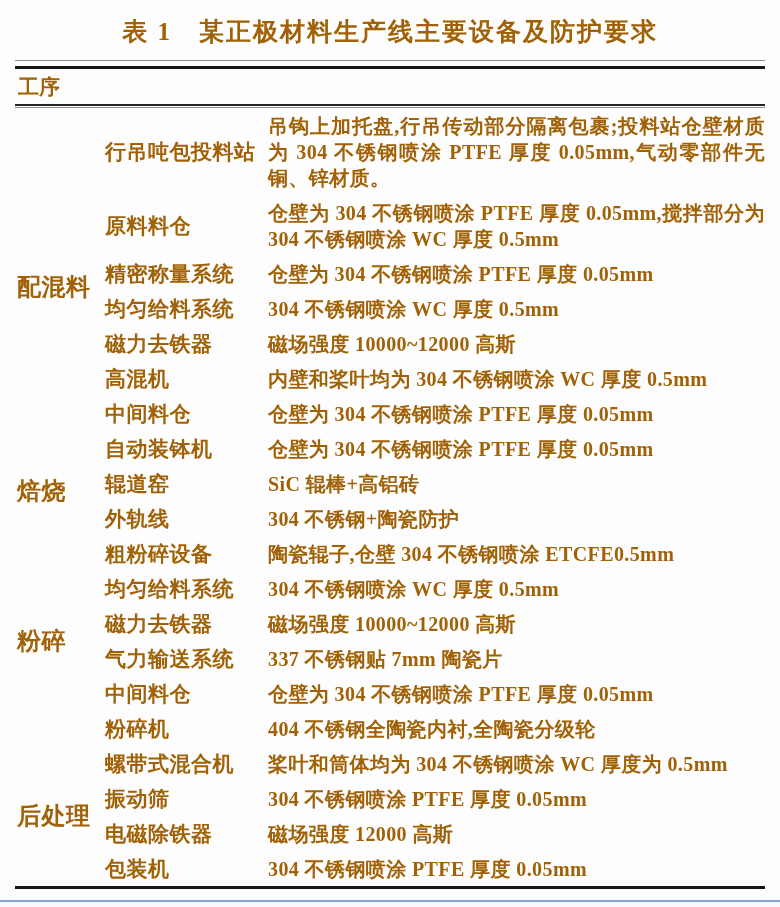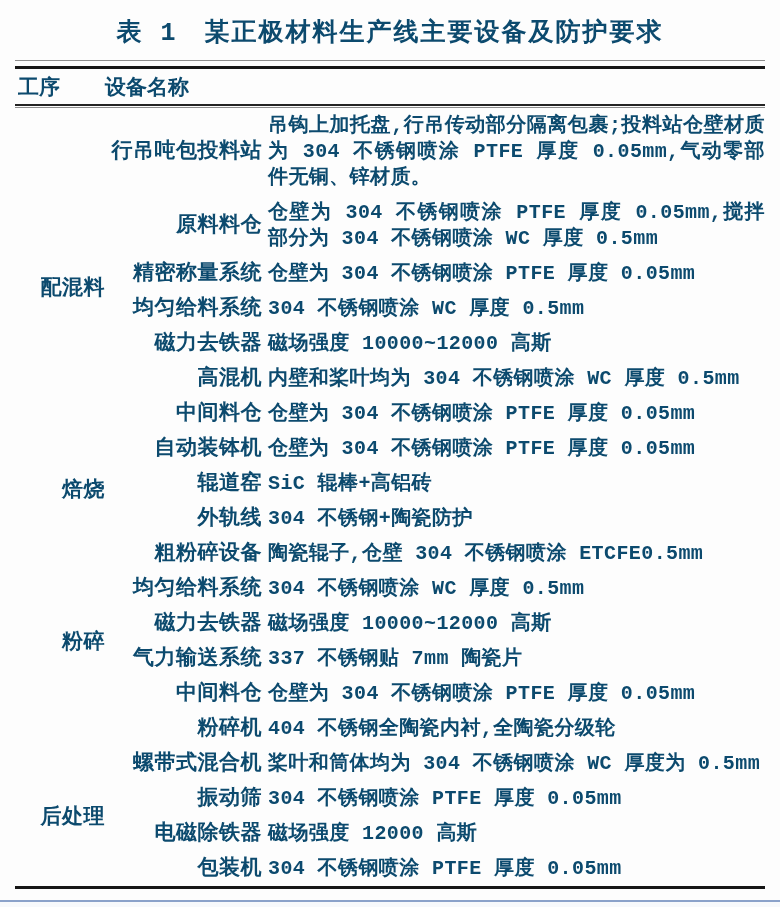--- a/index.html
+++ b/index.html
@@ -3,22 +3,22 @@
 <meta charset="utf-8">
 <style>
   :root { --rule: #161616; --accent: #8ba2ca; }
   * { margin: 0; padding: 0; box-sizing: border-box; }
   html, body { background: #ffffff; }
   .page {
     position: relative;
     width: 780px;
     height: 907px;
     background: #fdfdfd;
-    color: #0c4a6e;
-    font-family: Liberation Mono, monospace;
+    color: #a16207;
+    font-family: Liberation Serif, serif;
     overflow: hidden;
   }
   .paper-title {
     padding-top: 15px;
     height: 51px;
     text-align: center;
     font-size: 25px;
     font-weight: bold;
     letter-spacing: 2px;
     white-space: pre;
@@ -42,24 +42,24 @@
   .header-sep {
     height: 4px;
     border-top: 2px solid #242424;
     border-bottom: 1px solid #8d8d8d;
   }
   table.equipment-table {
     width: 100%;
     border-collapse: collapse;
     table-layout: fixed;
   }
-  td { vertical-align: middle; text-align: right; }
+  td { vertical-align: middle; }
   .col-process {
     width: 90px;
-    font-size: 21px;
+    font-size: 24px;
     font-weight: bold;
     padding-left: 2px;
     letter-spacing: 0.5px;
   }
   
   .col-process.group-1 { vertical-align: top; padding-top: 9px; }
   .col-equipment {
     width: 163px;
     font-size: 21px;
     font-weight: bold;
@@ -97,21 +97,20 @@
 <div class="page">
 
   <div class="paper-title">表 1　某正极材料生产线主要设备及防护要求</div>
 
   <div class="table-wrap">
 
     <div class="top-rule"></div>
 
     <div class="header-row">
       <div class="h-process">工序</div>
-      <div class="h-equipment">设备名称</div>
     </div>
 
     <div class="header-sep"></div>
 
     <table class="equipment-table">
       <tbody>
           <tr>
             <td class="col-process group-0" rowspan="8">配混料</td>
             <td class="col-equipment">行吊吨包投料站</td>
             <td class="col-requirement">吊钩上加托盘,行吊传动部分隔离包裹;投料站仓壁材质为 304 不锈钢喷涂 PTFE 厚度 0.05mm,气动零部件无铜、锌材质。</td>

